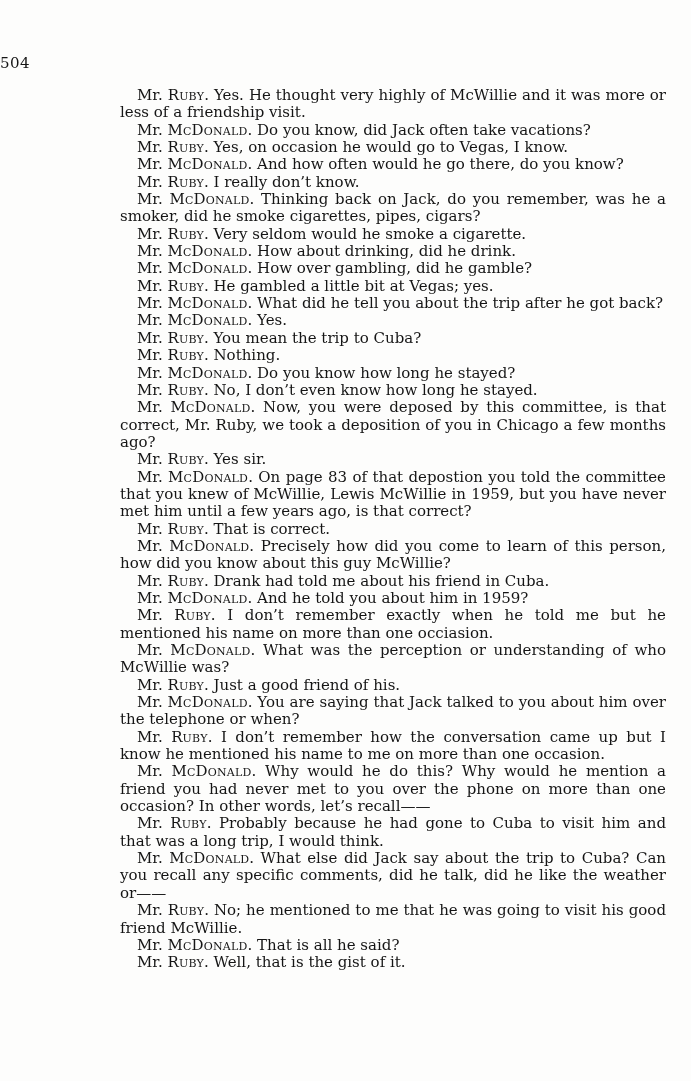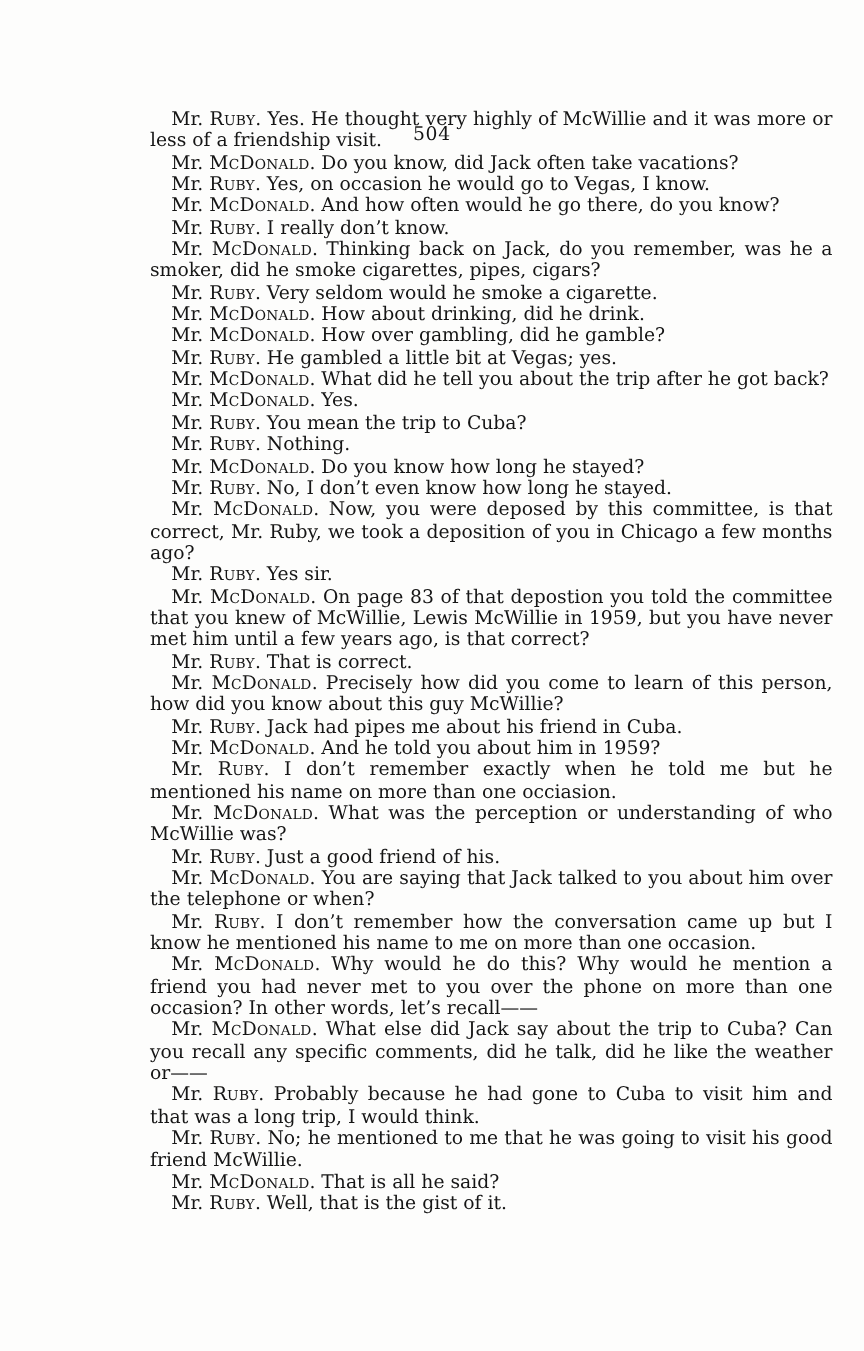--- a/index.html
+++ b/index.html
@@ -14,24 +14,23 @@
     background: #fdfdfc;
     color: #151515;
     font-family: "DejaVu Serif", serif;
     overflow: hidden;
   }
   .page-number {
     position: absolute;
     top: 54px;
     left: 0;
     right: 0;
-    text-align: center;
+    text-align: left;
     font-size: 15px;
     letter-spacing: 0.5px;
-    margin-top: 44px;
   }
   .text-block {
     position: absolute;
     top: 87px;
     left: 75px;
     width: 546px;
     font-size: 15px;
     line-height: 17.35px;
     text-align: justify;
     margin-left: 45px;
@@ -65,27 +64,27 @@
       <p class="para"><span>Mr. </span><span class="speaker">McDonald</span><span>. Yes.</span></p>
       <p class="para"><span>Mr. </span><span class="speaker">Ruby</span><span>. You mean the trip to Cuba?</span></p>
       <p class="para"><span>Mr. </span><span class="speaker">Ruby</span><span>. Nothing.</span></p>
       <p class="para"><span>Mr. </span><span class="speaker">McDonald</span><span>. Do you know how long he stayed?</span></p>
       <p class="para"><span>Mr. </span><span class="speaker">Ruby</span><span>. No, I don’t even know how long he stayed.</span></p>
       <p class="para"><span>Mr. </span><span class="speaker">McDonald</span><span>. Now, you were deposed by this committee, is that correct, Mr. Ruby, we took a deposition of you in Chicago a few months ago?</span></p>
       <p class="para"><span>Mr. </span><span class="speaker">Ruby</span><span>. Yes sir.</span></p>
       <p class="para"><span>Mr. </span><span class="speaker">McDonald</span><span>. On page 83 of that depostion you told the committee that you knew of McWillie, Lewis McWillie in 1959, but you have never met him until a few years ago, is that correct?</span></p>
       <p class="para"><span>Mr. </span><span class="speaker">Ruby</span><span>. That is correct.</span></p>
       <p class="para"><span>Mr. </span><span class="speaker">McDonald</span><span>. Precisely how did you come to learn of this person, how did you know about this guy McWillie?</span></p>
-      <p class="para"><span>Mr. </span><span class="speaker">Ruby</span><span>. Jack had pipes me about his friend in Cuba.</span></p>
+      <p class="para"><span>Mr. </span><span class="speaker">Ruby</span><span>. Drank had told me about his friend in Cuba.</span></p>
       <p class="para"><span>Mr. </span><span class="speaker">McDonald</span><span>. And he told you about him in 1959?</span></p>
       <p class="para"><span>Mr. </span><span class="speaker">Ruby</span><span>. I don’t remember exactly when he told me but he mentioned his name on more than one occiasion.</span></p>
       <p class="para"><span>Mr. </span><span class="speaker">McDonald</span><span>. What was the perception or understanding of who McWillie was?</span></p>
       <p class="para"><span>Mr. </span><span class="speaker">Ruby</span><span>. Just a good friend of his.</span></p>
       <p class="para"><span>Mr. </span><span class="speaker">McDonald</span><span>. You are saying that Jack talked to you about him over the telephone or when?</span></p>
       <p class="para"><span>Mr. </span><span class="speaker">Ruby</span><span>. I don’t remember how the conversation came up but I know he mentioned his name to me on more than one occasion.</span></p>
       <p class="para"><span>Mr. </span><span class="speaker">McDonald</span><span>. Why would he do this? Why would he mention a friend you had never met to you over the phone on more than one occasion? In other words, let’s recall——</span></p>
+      <p class="para"><span>Mr. </span><span class="speaker">Ruby</span><span>. Probably because he had gone to Cuba to visit him and that was a long trip, I would think.</span></p>
       <p class="para"><span>Mr. </span><span class="speaker">McDonald</span><span>. What else did Jack say about the trip to Cuba? Can you recall any specific comments, did he talk, did he like the weather or——</span></p>
-      <p class="para"><span>Mr. </span><span class="speaker">Ruby</span><span>. Probably because he had gone to Cuba to visit him and that was a long trip, I would think.</span></p>
       <p class="para"><span>Mr. </span><span class="speaker">Ruby</span><span>. No; he mentioned to me that he was going to visit his good friend McWillie.</span></p>
       <p class="para"><span>Mr. </span><span class="speaker">McDonald</span><span>. That is all he said?</span></p>
       <p class="para"><span>Mr. </span><span class="speaker">Ruby</span><span>. Well, that is the gist of it.</span></p>
     </div>
 </div>
 
 </body></html>

